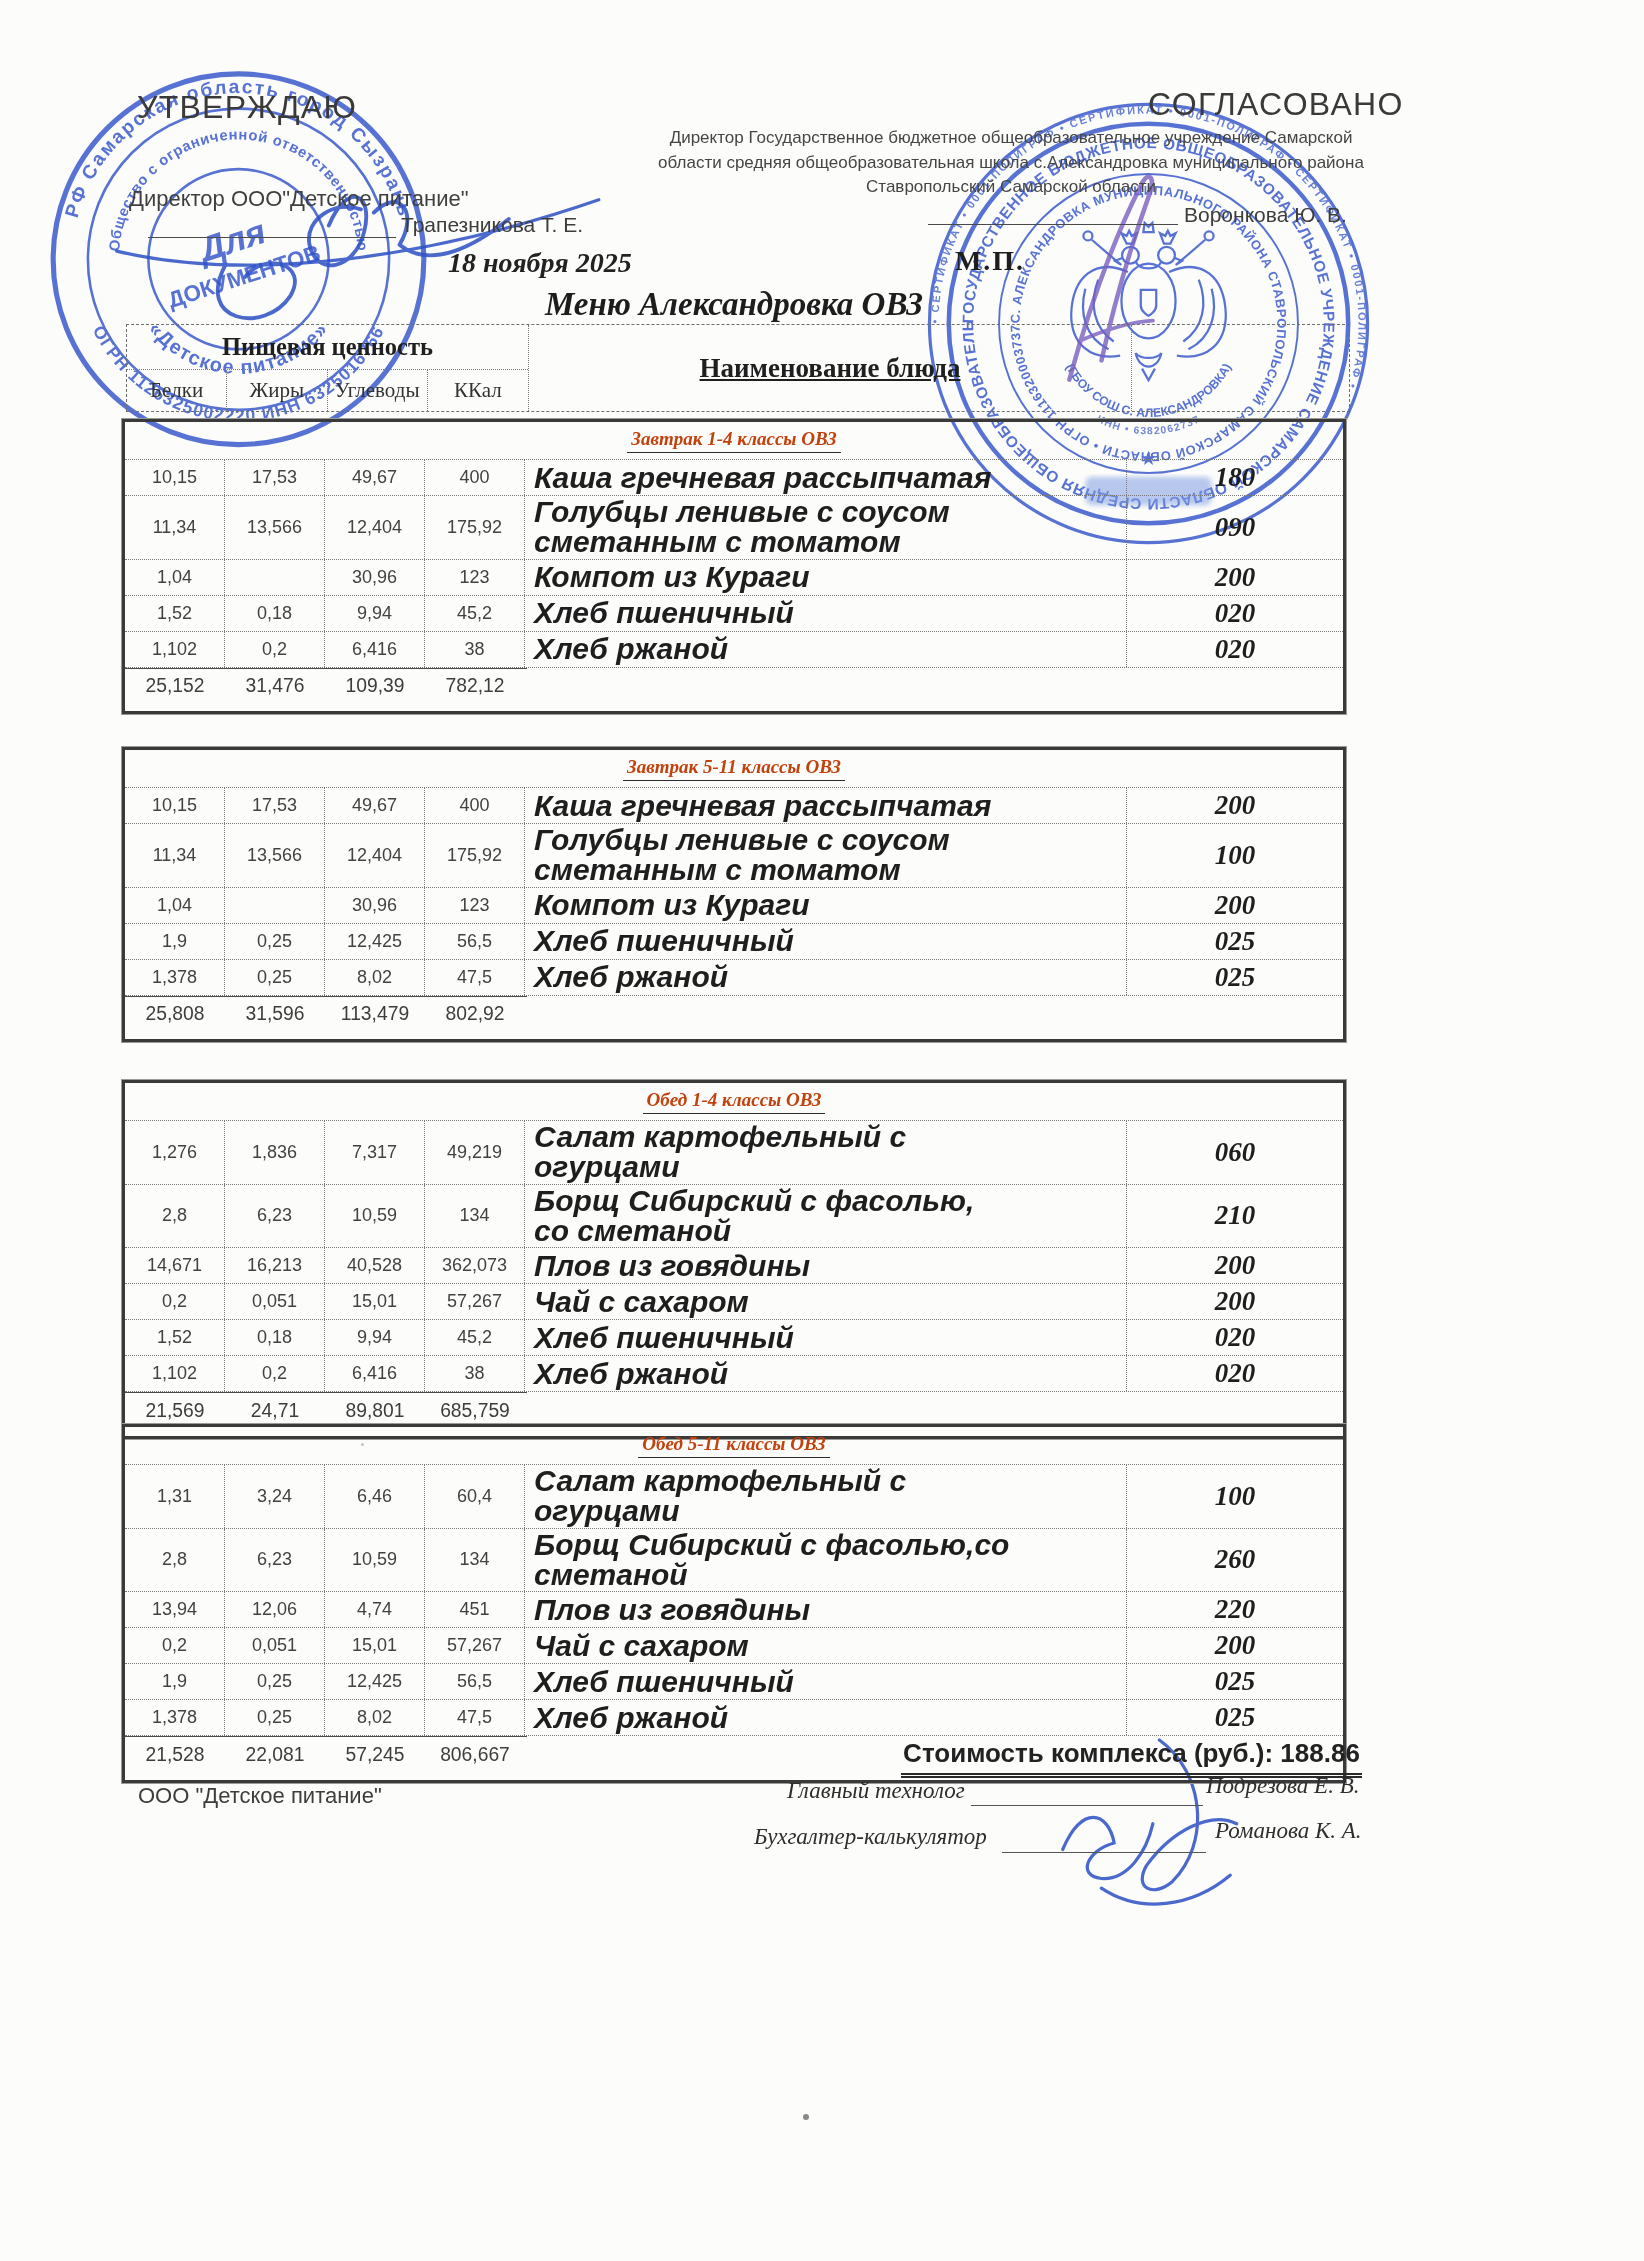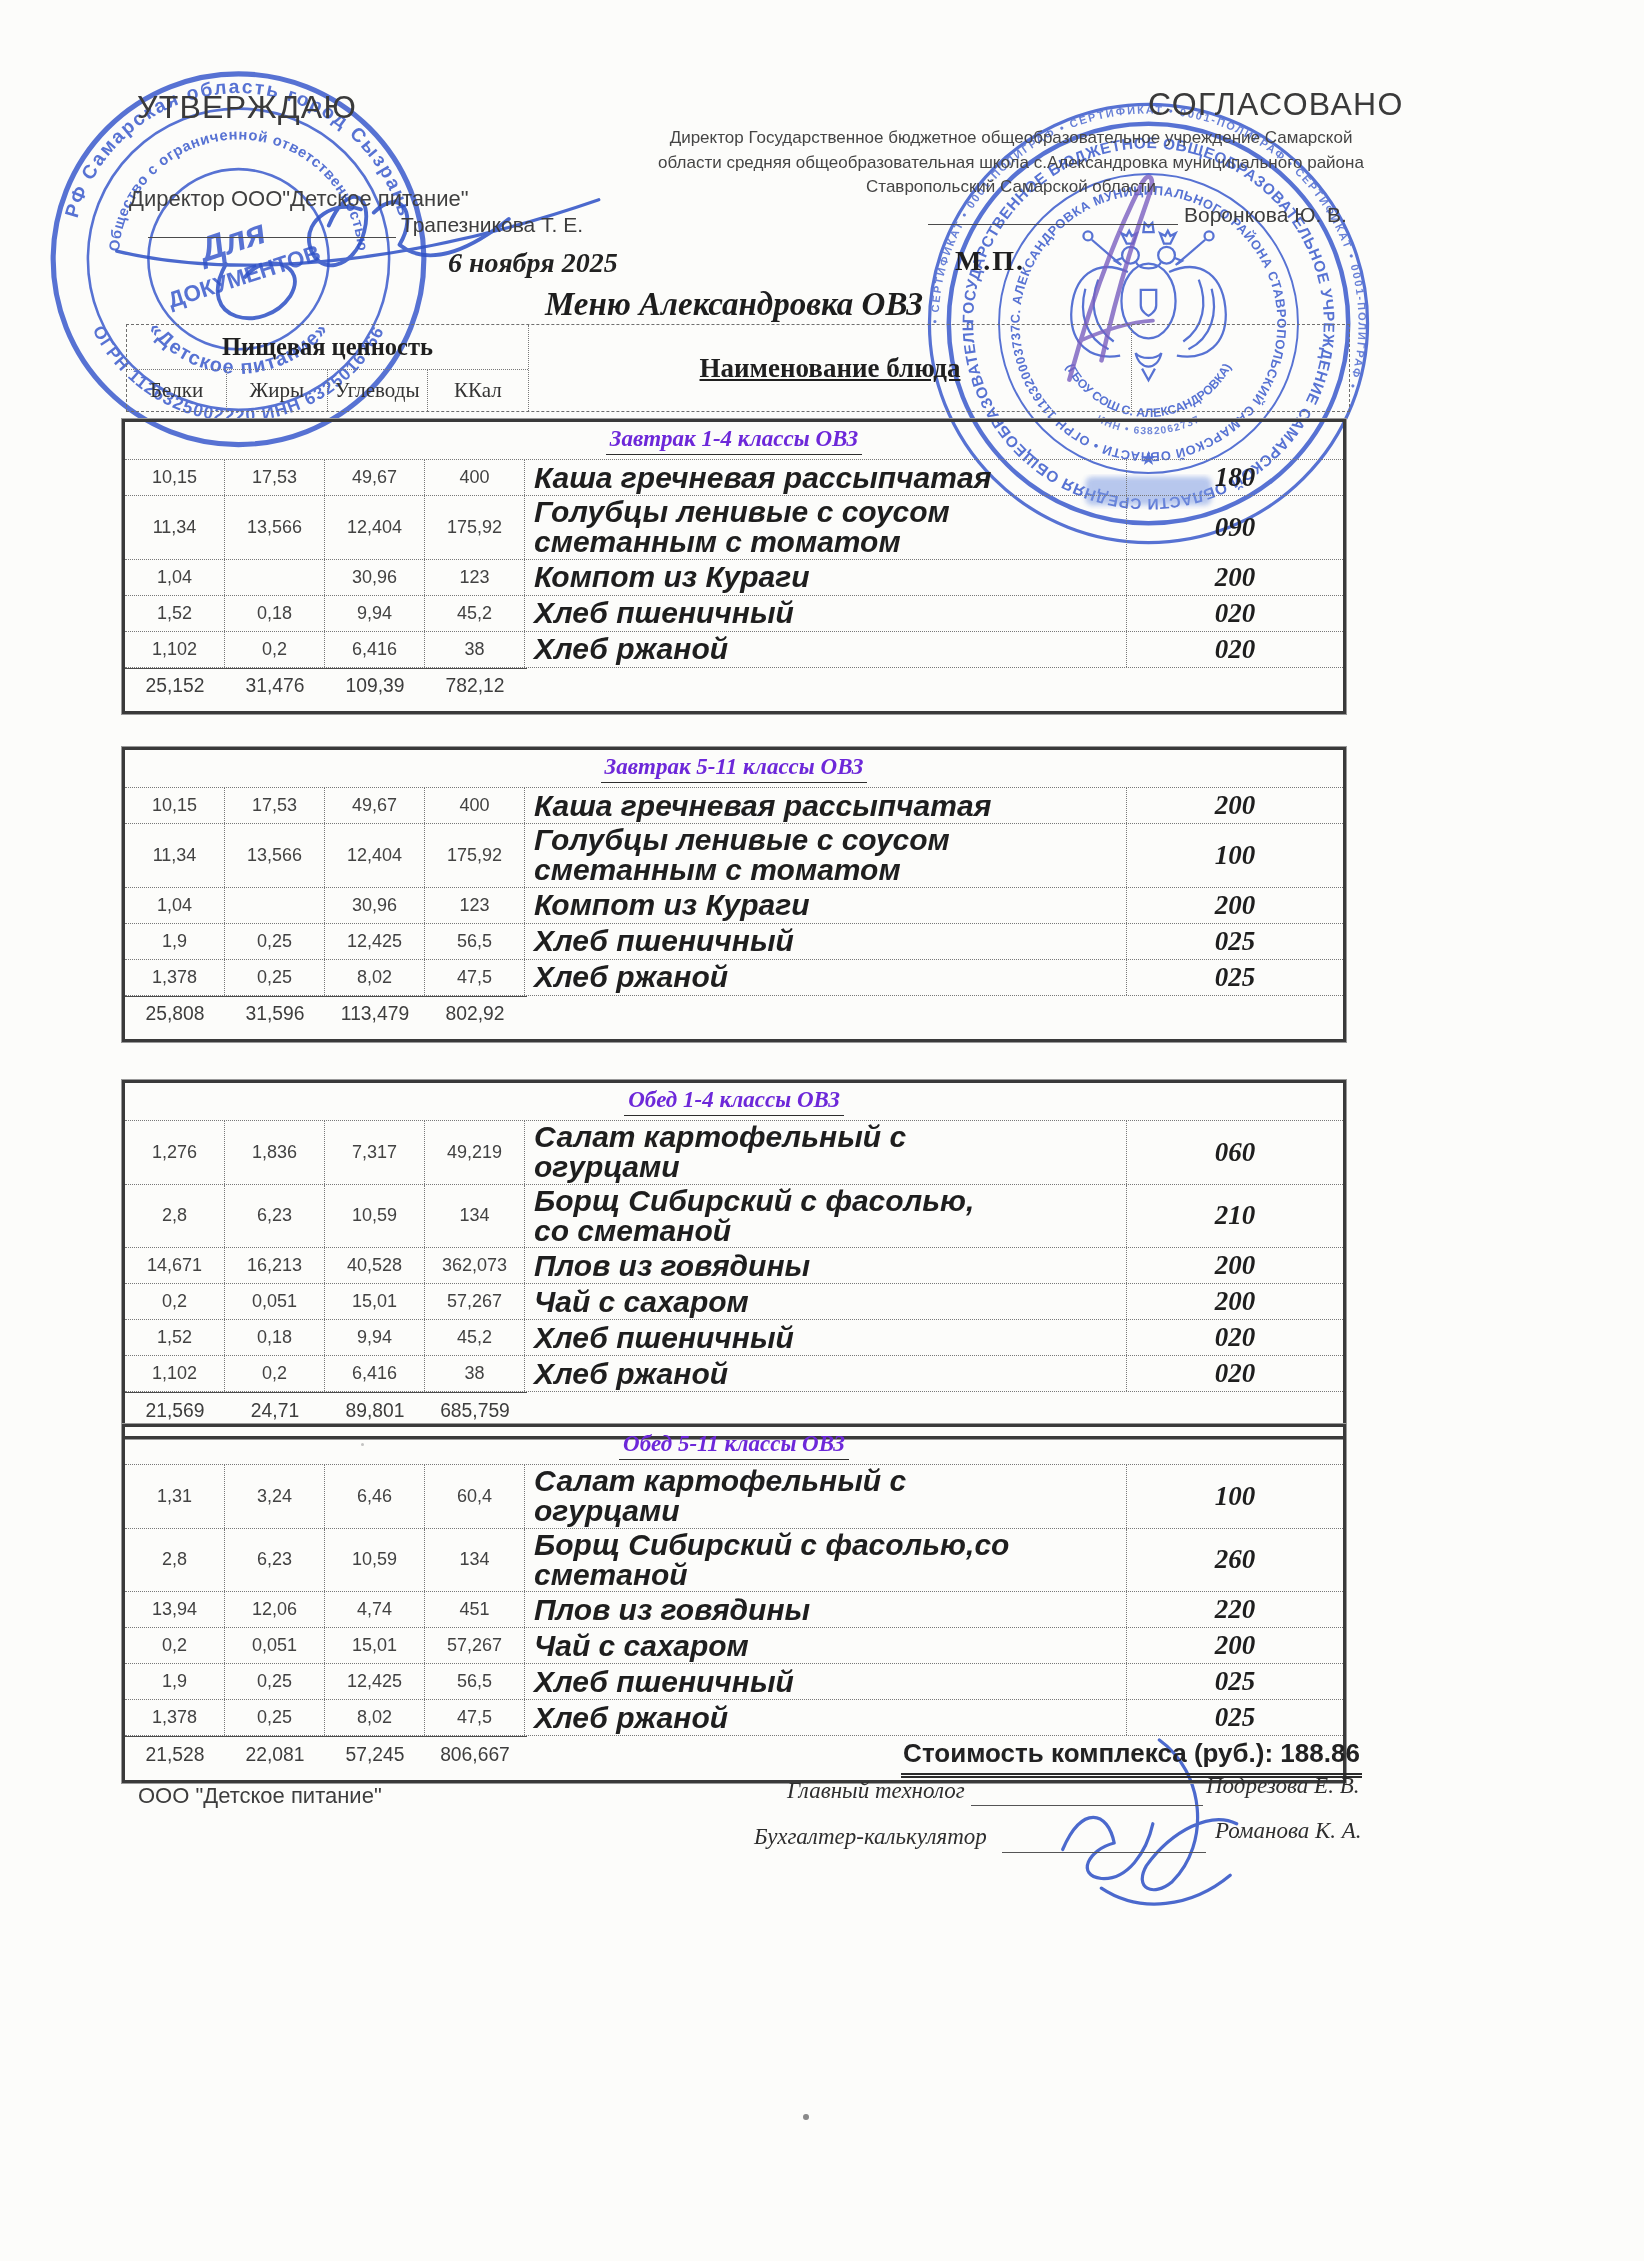--- a/index.html
+++ b/index.html
@@ -28,21 +28,21 @@
   .h-col{display:flex;align-items:center;justify-content:center;font-size:21px;color:#333;}
   .h-col:not(:last-child){border-right:1.3px dotted #787878;}
   .h-dish{border-right:1.3px dotted #787878;display:flex;align-items:center;justify-content:center;
           font-weight:bold;font-size:27px;color:#1f1f1f;text-decoration:underline;}
   .h-out{display:flex;align-items:center;justify-content:center;font-weight:bold;font-size:26px;color:#1f1f1f;}
 
   
   .section{position:absolute;left:122px;width:1224px;border:3.9px solid #3a3a3a;outline:0.6px solid #9a9a9a;
            box-sizing:border-box;padding-bottom:7.7px;background:transparent;}
   .sec-title{height:37px;display:flex;align-items:center;justify-content:center;}
-  .sec-title span{font-weight:bold;font-style:italic;font-size:23px;color:#6d28d9;
+  .sec-title span{font-weight:bold;font-style:italic;font-size:19px;color:#c2410c;
                   border-bottom:1.9px solid #2c2c2c;padding:0 3.9px 1.3px 3.9px;}
   .rows{border-top:1.3px dotted #787878;}
   .row{display:grid;grid-template-columns:100px 100px 100px 100px 602px 1fr;
        min-height:35px;border-bottom:1.3px dotted #787878;}
   .cell{display:flex;align-items:center;justify-content:center;
         font-family:"Liberation Sans",sans-serif;font-size:18px;color:#424242;}
   .cell.c0,.cell.c1,.cell.c2,.cell.c3{border-right:1.3px dotted #787878;}
   .cell.c4{border-right:1.3px dotted #787878;justify-content:flex-start;text-align:left;
            padding:1.3px 110px 1.3px 9px;font-family:Liberation Sans, sans-serif;
            font-weight:bold;font-style:italic;font-size:30px;line-height:30px;color:#1e1e1e;}
@@ -194,21 +194,21 @@
     <div>области средняя общеобразовательная школа с.Александровка муниципального района</div>
     <div>Ставропольский Самарской области</div>
   </div>
 
   <div class="abs sig-line" style="left:148px;top:237px;width:248px;"></div>
   <div class="abs signer" style="left:401px;top:213px;">Трапезникова Т. Е.</div>
 
   <div class="abs sig-line" style="left:928px;top:224px;width:250px;"></div>
   <div class="abs signer" style="left:1184px;top:203px;">Воронкова Ю. В.</div>
 
-  <div class="abs doc-date" style="left:448px;top:247px;">6 ноября 2025</div>
+  <div class="abs doc-date" style="left:448px;top:247px;">18 ноября 2025</div>
   <div class="abs mp" style="left:955px;top:245px;">М.П.</div>
 
   <div class="abs doc-title" style="left:122px;top:286px;width:1224px;text-align:center;">Меню Александровка ОВЗ</div>
 
   <div class="abs htable">
     <div class="h-left">
       <div class="h-nut-title">Пищевая ценность</div>
       <div class="h-cols">
         <div class="h-col">Белки</div>
         <div class="h-col">Жиры</div>

